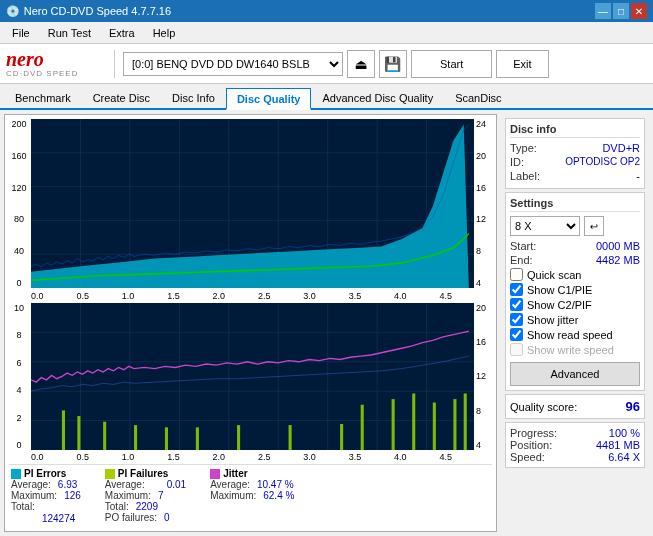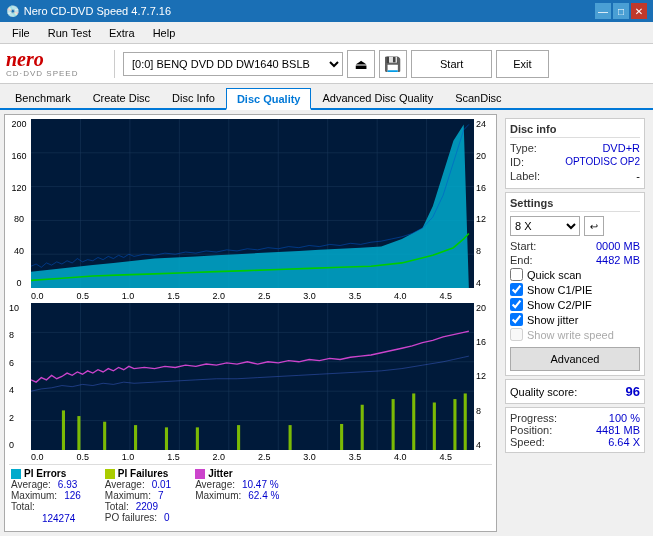--- a/index.html
+++ b/index.html
@@ -183,21 +183,21 @@
         <span>2.0</span>
         <span>2.5</span>
         <span>3.0</span>
         <span>3.5</span>
         <span>4.0</span>
         <span>4.5</span>
       </div>
 
       <div style="flex:1;position:relative;display:flex;">
 
-        <div style="width:22px;display:flex;flex-direction:column;justify-content:space-between;align-items:flex-start;padding-right:2px;font-size:9px;">
+        <div style="width:22px;display:flex;flex-direction:column;justify-content:space-between;align-items:center;padding-right:2px;font-size:9px;">
           <span>10</span>
           <span>8</span>
           <span>6</span>
           <span>4</span>
           <span>2</span>
           <span>0</span>
         </div>
 
         <div style="flex:1;position:relative;">
           <svg viewBox="0 0 430 130" preserveAspectRatio="none" style="width:100%;height:100%;display:block;background:#001a3a;">
@@ -282,21 +282,21 @@
         </div>
       </div>
 
       <div class="stat-group">
         <div class="stat-header">
           <span class="stat-box" style="background:#aacc00;"></span>
           <span>PI Failures</span>
         </div>
         <div class="stat-row">
           <span class="stat-label">Average:</span>
-          <span class="stat-value" style="color:#0000cc;margin-left:3px;">0.01</span>
+          <span class="stat-value" style="color:#0000cc;margin-left:18px;">0.01</span>
         </div>
         <div class="stat-row">
           <span class="stat-label">Maximum:</span>
           <span class="stat-value" style="color:#0000cc;margin-left:3px;">7</span>
         </div>
         <div class="stat-row">
           <span class="stat-label">Total:</span>
           <span class="stat-value" style="color:#0000cc;margin-left:3px;">2209</span>
         </div>
         <div class="stat-row">
@@ -366,20 +366,24 @@
       </div>
       <div class="checkbox-row">
         <input type="checkbox" checked="" id="cb-c2" style="">
         <label for="cb-c2">Show C2/PIF</label>
       </div>
       <div class="checkbox-row">
         <input type="checkbox" checked="" id="cb-jitter" style="">
         <label for="cb-jitter">Show jitter</label>
       </div>
       <div class="checkbox-row">
+        <input type="checkbox" checked="" id="cb-rs" style="">
+        <label for="cb-rs">Show read speed</label>
+      </div>
+      <div class="checkbox-row">
         <input type="checkbox" disabled="" id="cb-ws" style="">
         <label for="cb-ws" style="color:#aaa;">Show write speed</label>
       </div>
       <button class="advanced-btn">Advanced</button>
     </div>
 
     <div class="panel-section">
       <div class="quality-row">
         <span>Quality score:</span>
         <span class="quality-score">96</span>

